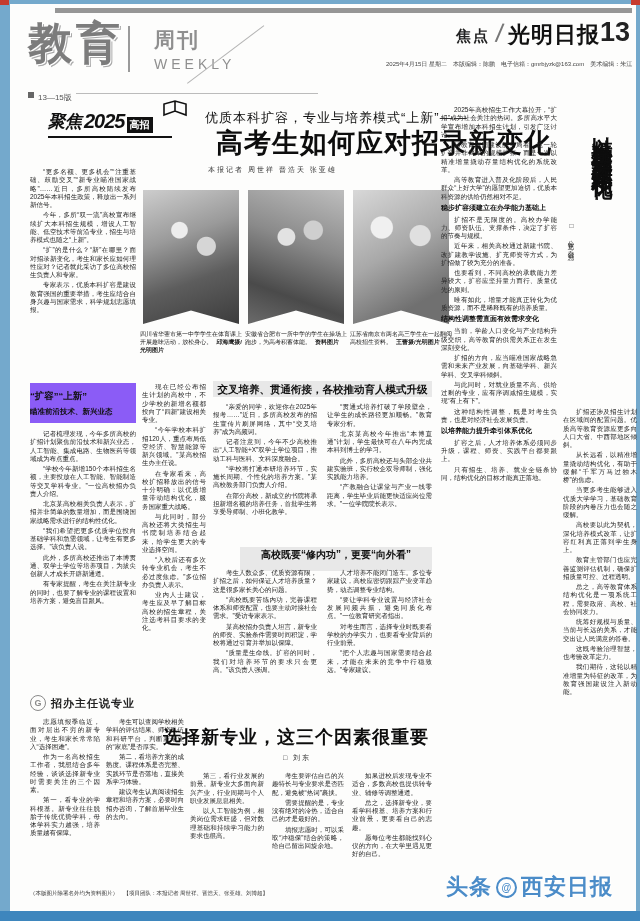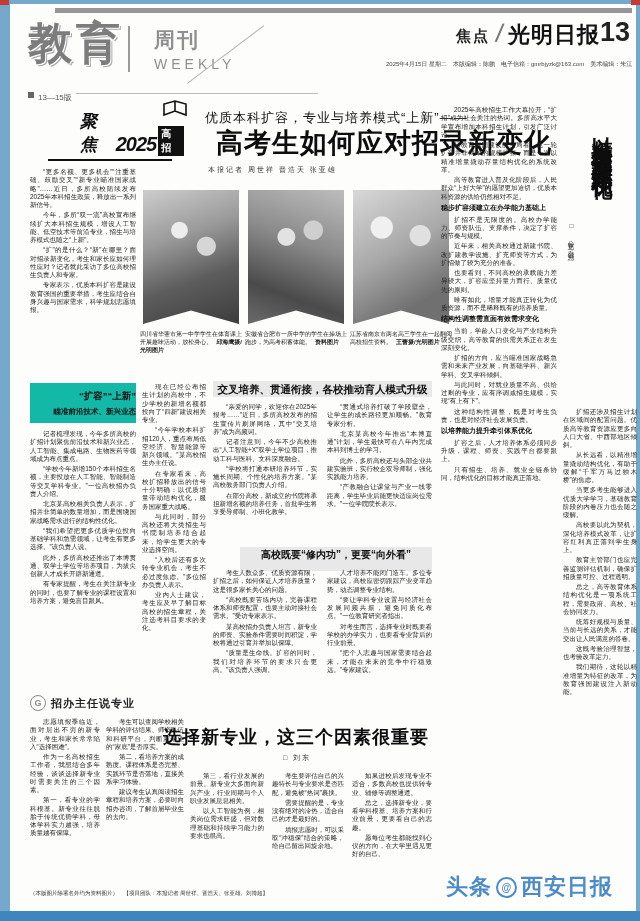--- a/index.html
+++ b/index.html
@@ -23,21 +23,21 @@
   .diag{left:187px;top:83px;width:96px;border-top:1px solid #b3b3b3;transform:rotate(-37deg);transform-origin:left top;}
   .focus{left:456px;top:27px;font-size:15px;font-weight:800;color:#222;letter-spacing:2px;}
   .slash{left:496px;top:18px;font-size:26px;color:#777;transform:rotate(8deg);}
   .paper{left:508px;top:20px;font-size:22px;font-weight:900;color:#111;
          font-family:"Liberation Serif",serif;letter-spacing:1px;}
   .pageno{left:600px;top:17px;font-size:27px;font-weight:700;color:#222;}
   .dateline{left:386px;top:60px;width:248px;font-size:6px;color:#444;letter-spacing:0;}
 
   
   .f2025{left:48px;top:110px;width:136px;height:46px;}
-  .f2025 .row{display:flex;align-items:flex-end;gap:2px;margin-left:32px;}
+  .f2025 .row{display:flex;align-items:flex-end;gap:2px;}
   .f2025 .jj{font-size:17px;font-weight:900;font-style:italic;font-family:"Liberation Serif",serif;color:#111;}
   .f2025 .yr{font-size:20px;font-weight:900;font-style:italic;color:#111;letter-spacing:-1px;}
   .f2025 .gz{background:#111;color:#fff;font-size:10px;font-weight:700;padding:1px 3px;}
   .f2025 .ul{width:124px;border-bottom:2px solid #111;margin-top:3px;}
   .bookicon{position:absolute;right:-4px;top:-10px;}
 
   
   .tiny{font-size:6.5px;line-height:1.27;color:#242424;text-align:justify;overflow:hidden;}
   .tiny p{margin:0 0 2px;text-indent:2em;}
   .tiny p.sub{font-weight:700;text-indent:0;font-size:7px;margin:3px 0;color:#111;}
@@ -57,21 +57,21 @@
            radial-gradient(circle at 40% 35%,#e2e2e2 0 8%,rgba(0,0,0,0) 9%),
            radial-gradient(circle at 68% 30%,#cfcfcf 0 8%,rgba(0,0,0,0) 9%),
            linear-gradient(200deg,#bdbdbd 0%,#8a8a8a 40%,#4a4a4a 75%,#6b6b6b 100%);}
   .photo.p3{background:
            radial-gradient(circle at 30% 28%,#f0f0f0 0 9%,rgba(0,0,0,0) 10%),
            radial-gradient(circle at 70% 34%,#e0e0e0 0 9%,rgba(0,0,0,0) 10%),
            linear-gradient(150deg,#d8d8d8 0%,#a8a8a8 45%,#707070 80%);}
   .cap{top:331px;width:102px;font-size:6px;line-height:1.3;color:#222;text-align:justify;}
   .cap b{margin-left:4px;}
 
-  .graybox{left:30px;top:383px;width:106px;height:40px;background:#14b8a6;text-align:right;
+  .graybox{left:30px;top:383px;width:106px;height:40px;background:#8b5cf6;text-align:left;
            display:flex;flex-direction:column;justify-content:center;gap:4px;}
   .graybox .t1{font-size:9.5px;font-weight:900;color:#111;}
   .graybox .t2{font-size:7.5px;font-weight:800;color:#111;}
   .bar{background:#e8e8e8;font-weight:800;color:#111;text-align:center;}
   .bar1{left:213px;top:381px;width:219px;height:16px;font-size:10.5px;line-height:16px;}
   .bar2{left:240px;top:547px;width:192px;height:24px;font-size:10px;line-height:16px;}
 
   .glogo{left:30px;top:695px;display:flex;align-items:center;gap:5px;}
   .gcirc{width:14px;height:14px;border:1.6px solid #8a8a8a;border-radius:50%;color:#8a8a8a;
          font-size:9px;font-weight:800;display:flex;align-items:center;justify-content:center;}

